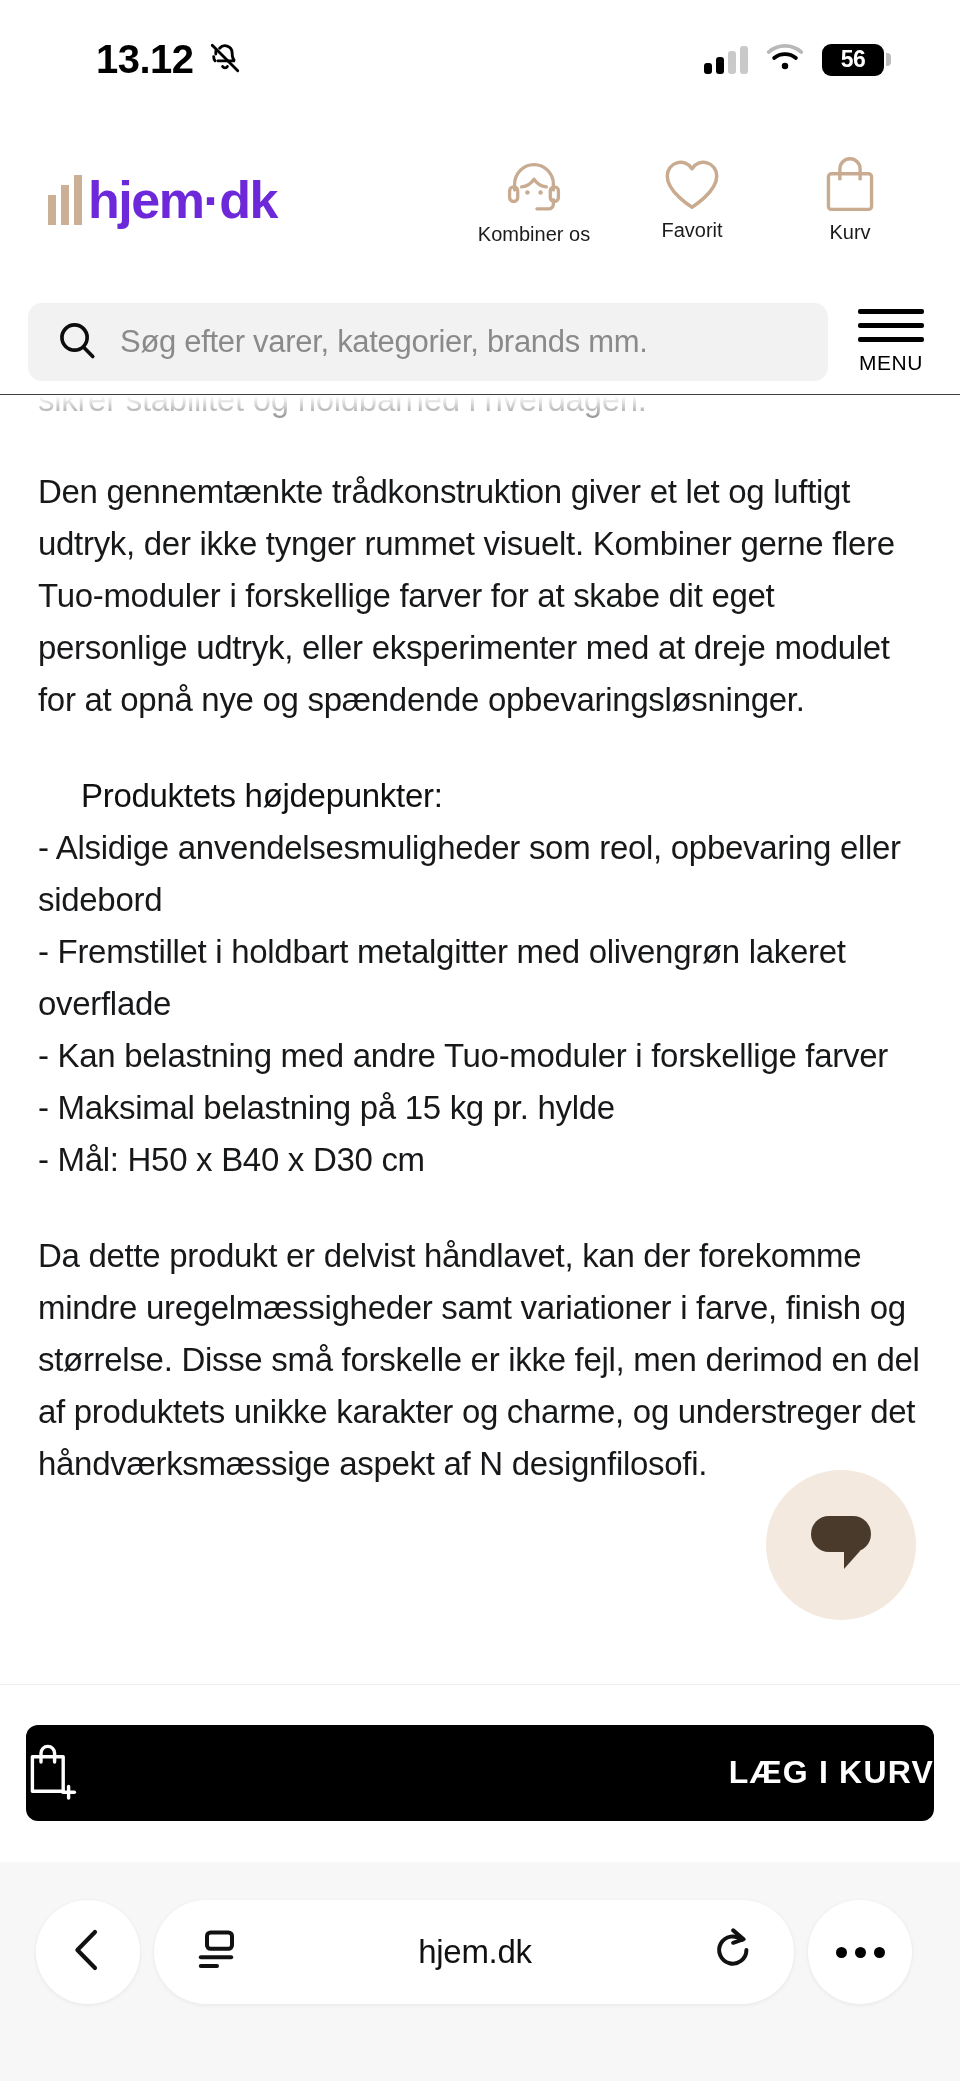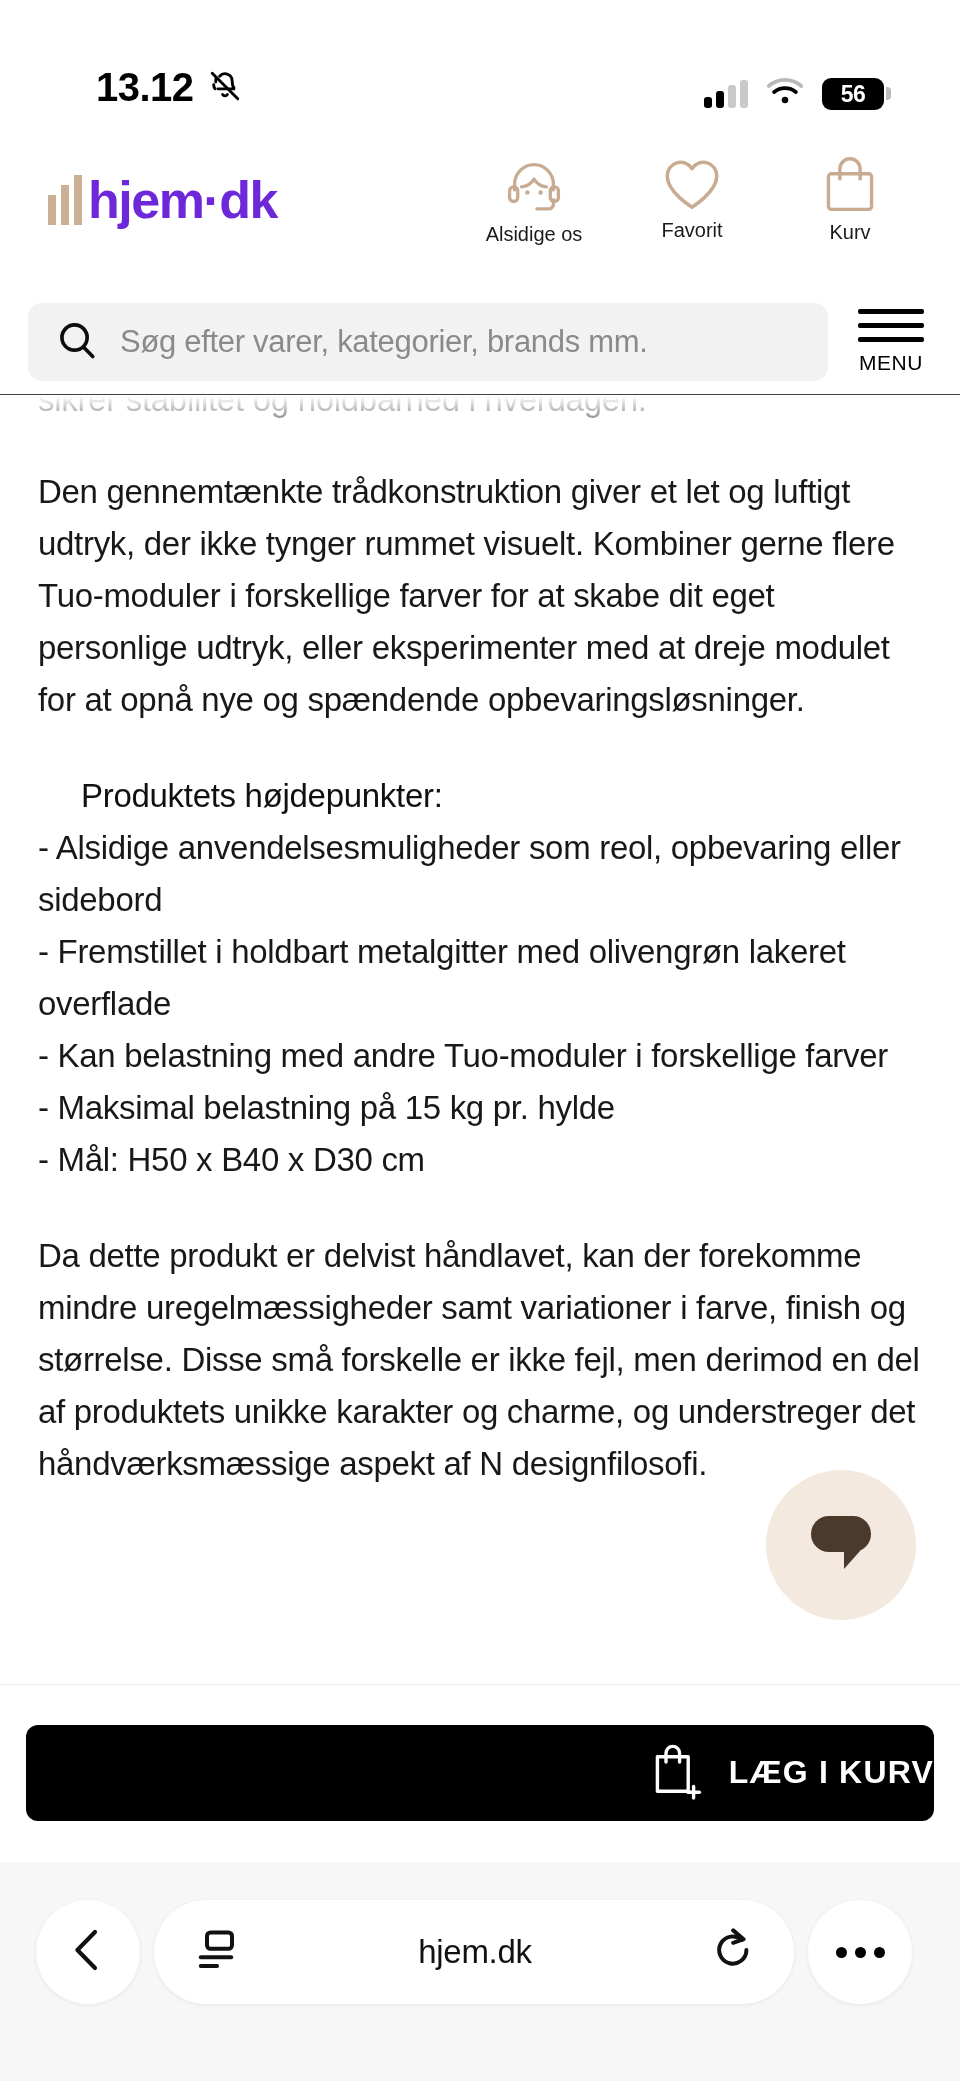--- a/index.html
+++ b/index.html
@@ -17,21 +17,21 @@
     background: #ffffff;
   }
 
   
   .statusbar {
     position: absolute;
     top: 0; left: 0;
     width: 960px;
     height: 110px;
     display: flex;
-    align-items: flex-end;
+    align-items: center;
     justify-content: space-between;
     padding: 9px 76px 0 96px;
   }
   .status-left {
     display: flex;
     align-items: center;
     gap: 14px;
   }
   .status-time {
     font-size: 40px;
@@ -217,21 +217,21 @@
     justify-content: center;
   }
   .cart-btn {
     width: 908px;
     height: 96px;
     background: #000;
     border: none;
     border-radius: 12px;
     display: flex;
     align-items: center;
-    justify-content: flex-end;
+    justify-content: space-between;
     gap: 26px;
     cursor: pointer;
   }
   .cart-btn-label {
     color: #fff;
     font-size: 32px;
     font-weight: 700;
     letter-spacing: 1.2px;
   }
 
@@ -329,21 +329,21 @@
           <svg width="62" height="62" viewBox="0 0 32 32" fill="none" stroke="#c8ab90" stroke-width="1.7" stroke-linecap="round" stroke-linejoin="round">
             <path d="M6 18v-3a10 10 0 0 1 20 0v3"></path>
             <rect x="3.4" y="16.4" width="4.2" height="7.6" rx="2.1"></rect>
             <rect x="24.4" y="16.4" width="4.2" height="7.6" rx="2.1"></rect>
             <path d="M26 23v2.4a2.4 2.4 0 0 1-2.4 2.4H17.5"></path>
             <path d="M9.6 16.5c3-.3 5-1.7 6.4-4 1.4 2.3 3.4 3.7 6.4 4"></path>
             <circle cx="12.6" cy="19.4" r="1.15" fill="#c8ab90" stroke="none"></circle>
             <circle cx="19.4" cy="19.4" r="1.15" fill="#c8ab90" stroke="none"></circle>
           </svg>
         </span>
-        <span class="hact-label">Alsidige os</span>
+        <span class="hact-label">Kombiner os</span>
       </div>
 
       <div class="hact">
         <span>
           <svg width="62" height="58" viewBox="0 0 32 30" fill="none" stroke="#c8ab90" stroke-width="1.8" stroke-linejoin="round">
             <path d="M16 27S3.2 19.2 3.2 10.8A6.9 6.9 0 0 1 16 7.1 6.9 6.9 0 0 1 28.8 10.8C28.8 19.2 16 27 16 27z"></path>
           </svg>
         </span>
         <span class="hact-label">Favorit</span>
       </div>

